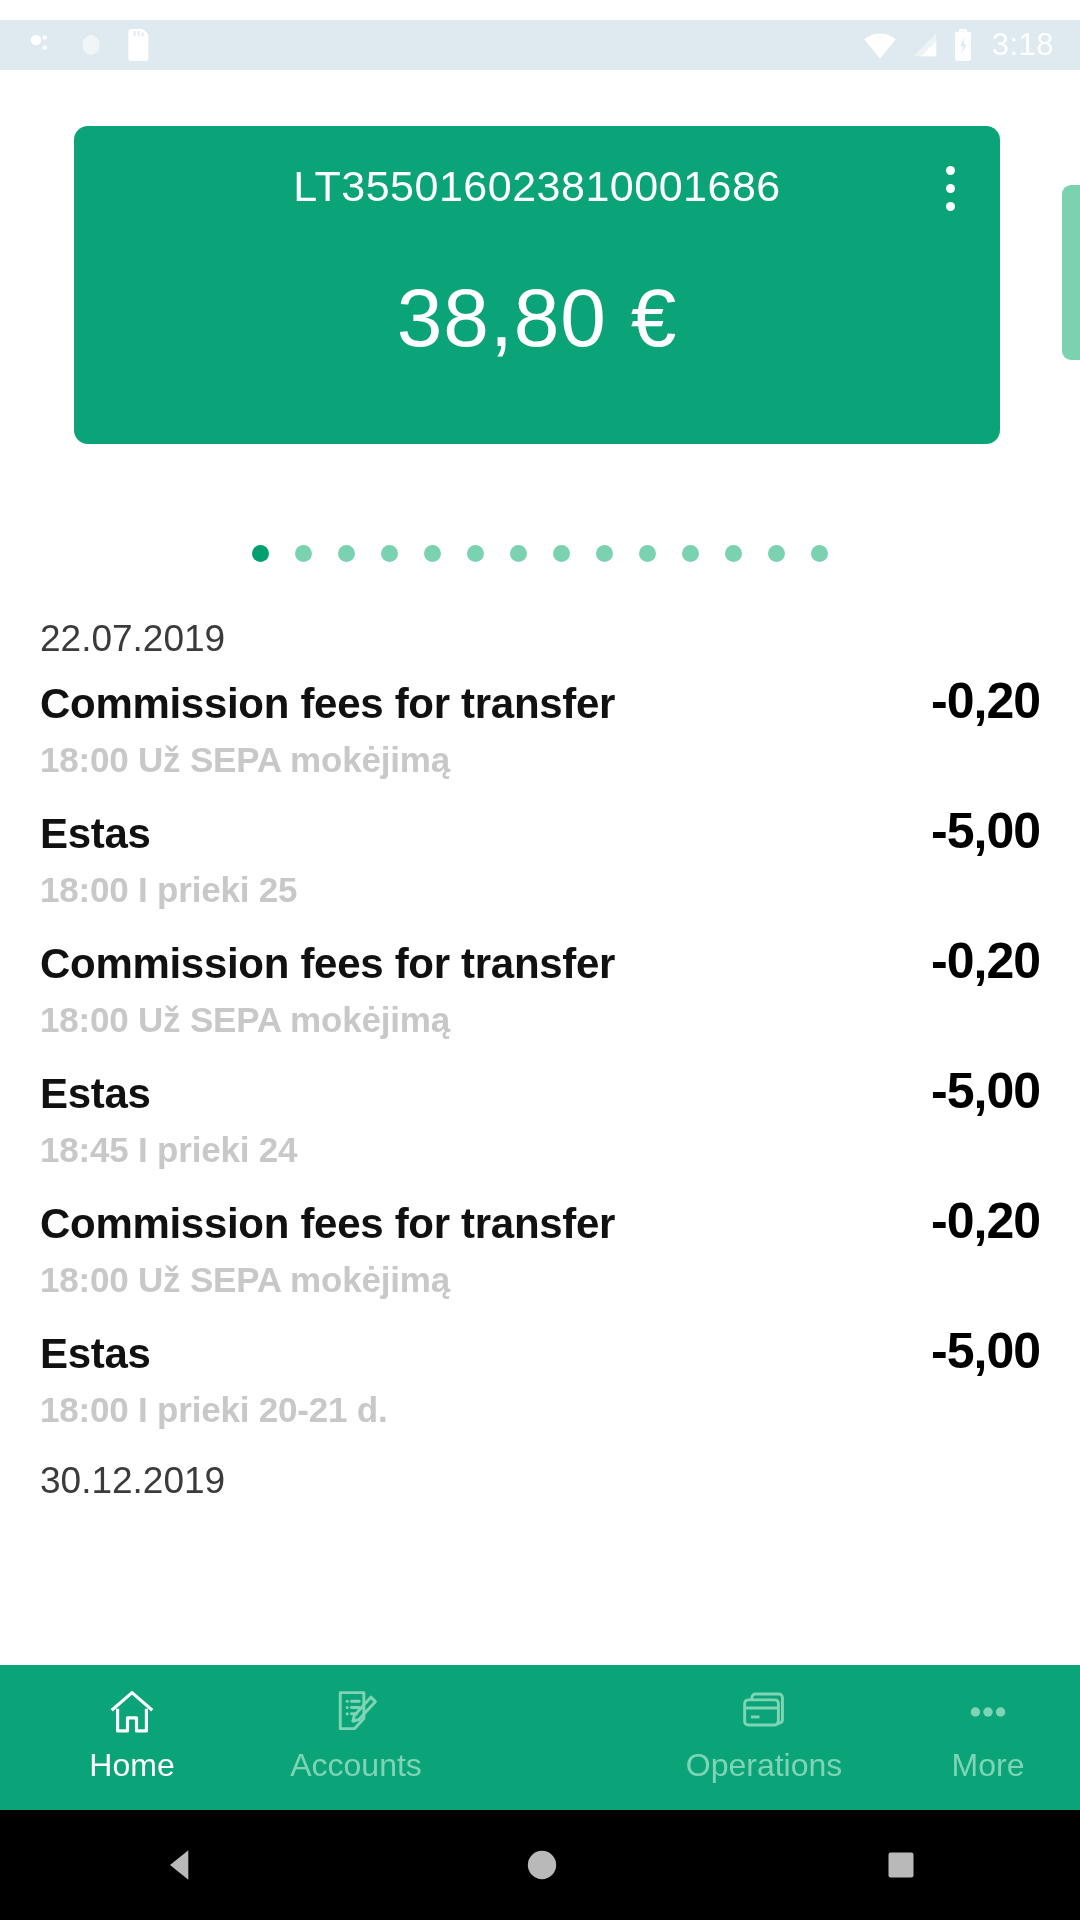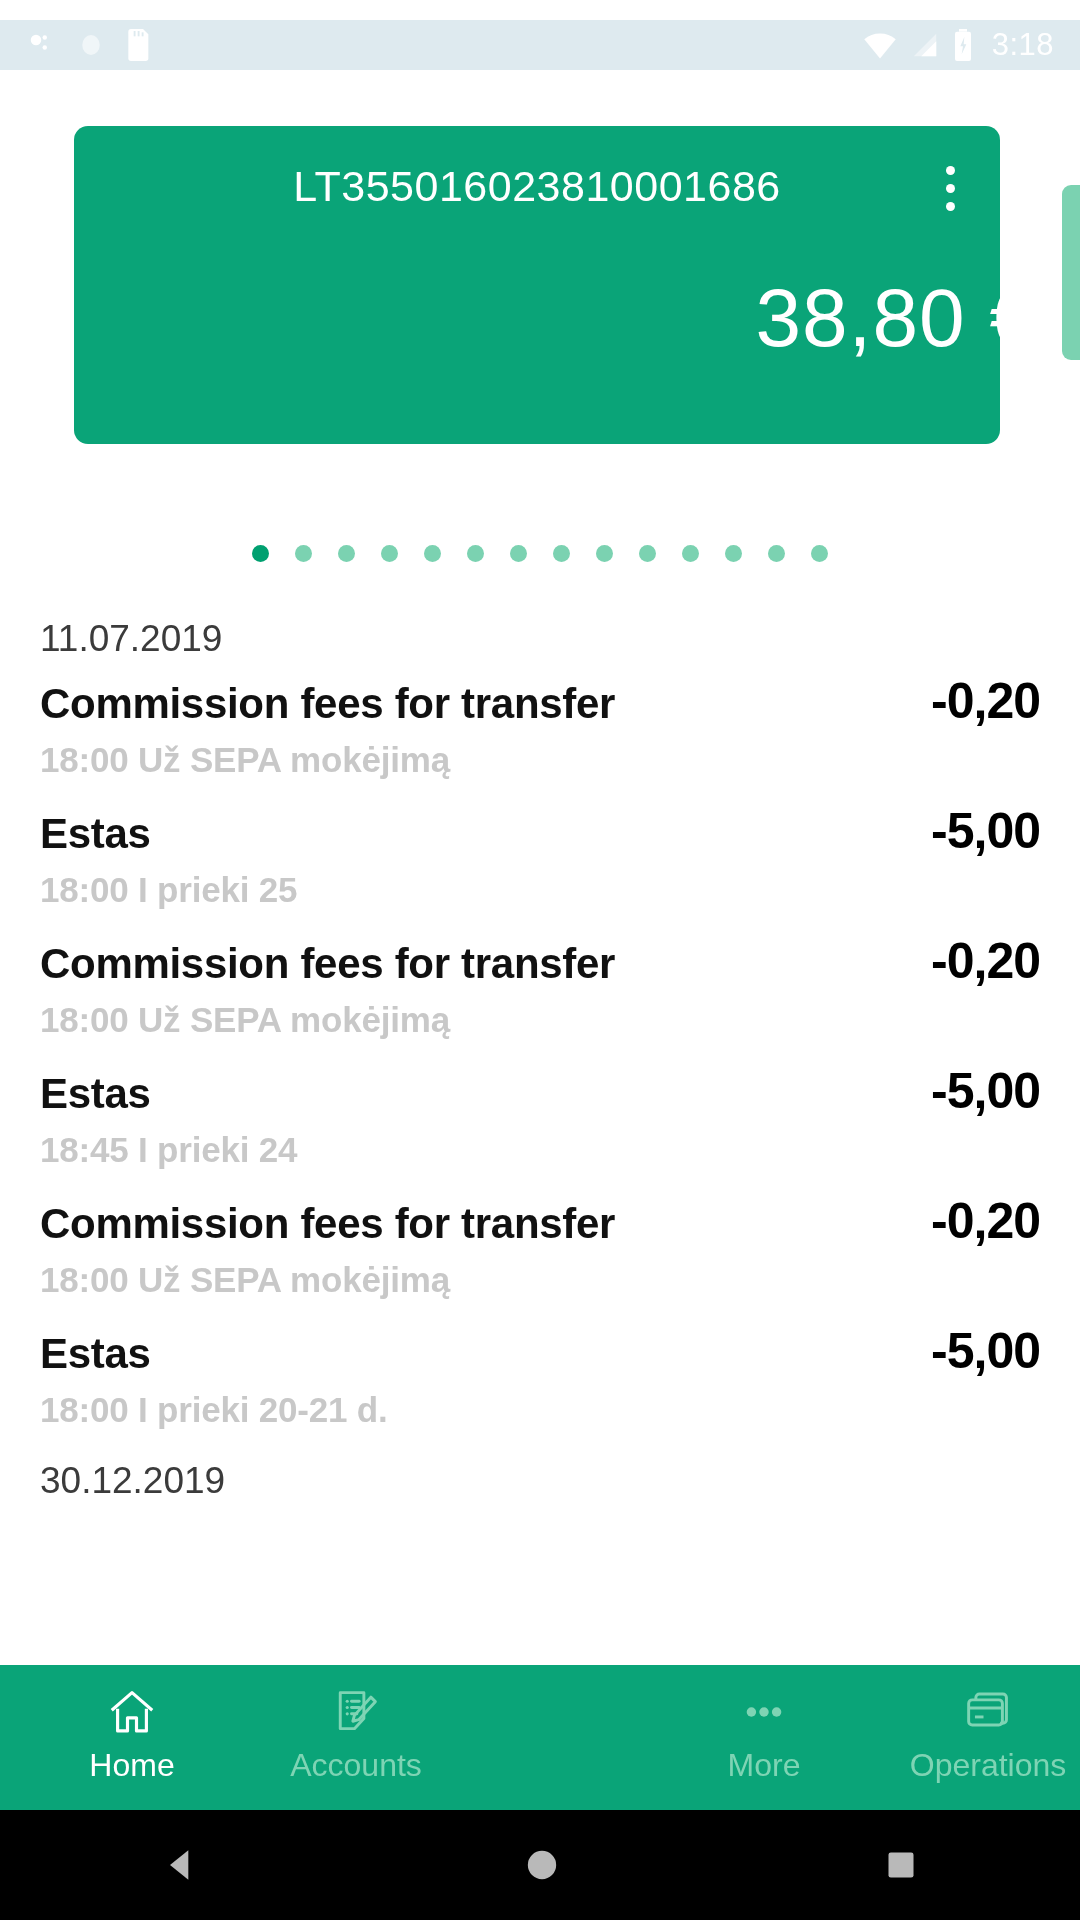--- a/index.html
+++ b/index.html
@@ -29,22 +29,22 @@
     width:926px; height:318px;
     background:#0aa478; border-radius:14px;
   }
   .card-iban {
     position:absolute; top:36px; left:0; width:100%;
     text-align:center; color:#ffffff;
     font-size:43px; letter-spacing:0.5px;
   }
   .card-balance {
     position:absolute; top:145px; left:0; width:100%;
-    text-align:right; color:#ffffff;
-    font-size:82px; font-weight:400; letter-spacing:1px;margin-left:36px;
+    text-align:center; color:#ffffff;
+    font-size:82px; font-weight:400; letter-spacing:1px;
   }
   .card-menu {
     position:absolute; right:28px; top:32px;
     width:44px; height:60px;
     display:flex; flex-direction:column; align-items:center;
     justify-content:center; gap:9px; cursor:pointer;
   }
   .card-menu i { display:block; width:9px; height:9px; border-radius:50%; background:#fff; }
 
   
@@ -201,21 +201,21 @@
       <div class="dot" style="background: rgb(123, 210, 177);"></div>
       <div class="dot" style="background: rgb(123, 210, 177);"></div>
       <div class="dot" style="background: rgb(123, 210, 177);"></div>
       <div class="dot" style="background: rgb(123, 210, 177);"></div>
       <div class="dot" style="background: rgb(123, 210, 177);"></div>
       <div class="dot" style="background: rgb(123, 210, 177);"></div>
       <div class="dot" style="background: rgb(123, 210, 177);"></div>
     </div>
 
   <div class="txlist">
-      <div class="date-head">11.07.2019</div>
+      <div class="date-head">22.07.2019</div>
       <div class="tx-row">
         <div class="tx-main">
           <div class="tx-title">Commission fees for transfer</div>
           <div class="tx-amount">-0,20</div>
         </div>
         <div class="tx-sub">18:00 Už SEPA mokėjimą</div>
       </div>
       <div class="tx-row">
         <div class="tx-main">
           <div class="tx-title">Estas</div>
@@ -272,35 +272,35 @@
         <circle cx="8.1" cy="12.8" r="0.7" fill="#7ed4b4" stroke="none"></circle>
         <line x1="10" y1="12.8" x2="12.4" y2="12.8"></line>
         <path d="M18.6 5.4 l2 2 -7.4 8 -2.6 0.7 0.7 -2.6 z"></path>
       </svg>
       <div class="nav-label">Accounts</div>
     </div>
 
     <div class="nav-spacer"></div>
 
     <div class="nav-item">
-      <svg width="54" height="54" viewBox="0 0 24 24">
-        <circle cx="6.4" cy="12" r="2.1" fill="#7ed4b4"></circle>
-        <circle cx="12" cy="12" r="2.1" fill="#7ed4b4"></circle>
-        <circle cx="17.6" cy="12" r="2.1" fill="#7ed4b4"></circle>
-      </svg>
-      <div class="nav-label">More</div>
-    </div>
-    <div class="nav-item">
       <svg width="54" height="54" viewBox="0 0 24 24" fill="none" stroke="#7ed4b4" stroke-width="1.3" stroke-linejoin="round">
         <rect x="3.4" y="6.6" width="15" height="11.2" rx="1.6"></rect>
         <path d="M6.6 6.6 V5.6 a1.6 1.6 0 0 1 1.6 -1.6 h10.4 a1.6 1.6 0 0 1 1.6 1.6 v9.8 a1.6 1.6 0 0 1 -1.6 1.6 h-1.2"></path>
         <line x1="3.4" y1="10.2" x2="18.4" y2="10.2"></line>
         <line x1="6.2" y1="14.2" x2="10" y2="14.2"></line>
       </svg>
       <div class="nav-label">Operations</div>
+    </div>
+    <div class="nav-item">
+      <svg width="54" height="54" viewBox="0 0 24 24">
+        <circle cx="6.4" cy="12" r="2.1" fill="#7ed4b4"></circle>
+        <circle cx="12" cy="12" r="2.1" fill="#7ed4b4"></circle>
+        <circle cx="17.6" cy="12" r="2.1" fill="#7ed4b4"></circle>
+      </svg>
+      <div class="nav-label">More</div>
     </div>
   </div>
 
 
   <div class="androidbar">
     <svg class="and-btn" width="44" height="44" viewBox="0 0 24 24">
       <path d="M16 4 L6 12 L16 20 Z" fill="#b9b9b9"></path>
     </svg>
     <svg class="and-btn" width="40" height="40" viewBox="0 0 24 24">
       <circle cx="12" cy="12" r="8.5" fill="#b9b9b9"></circle>

